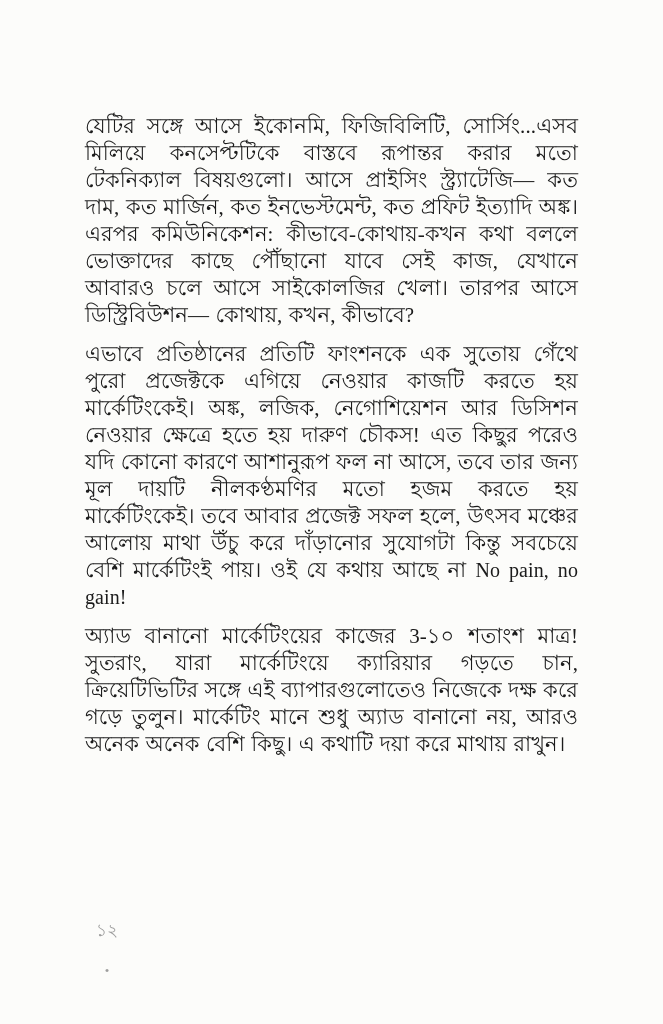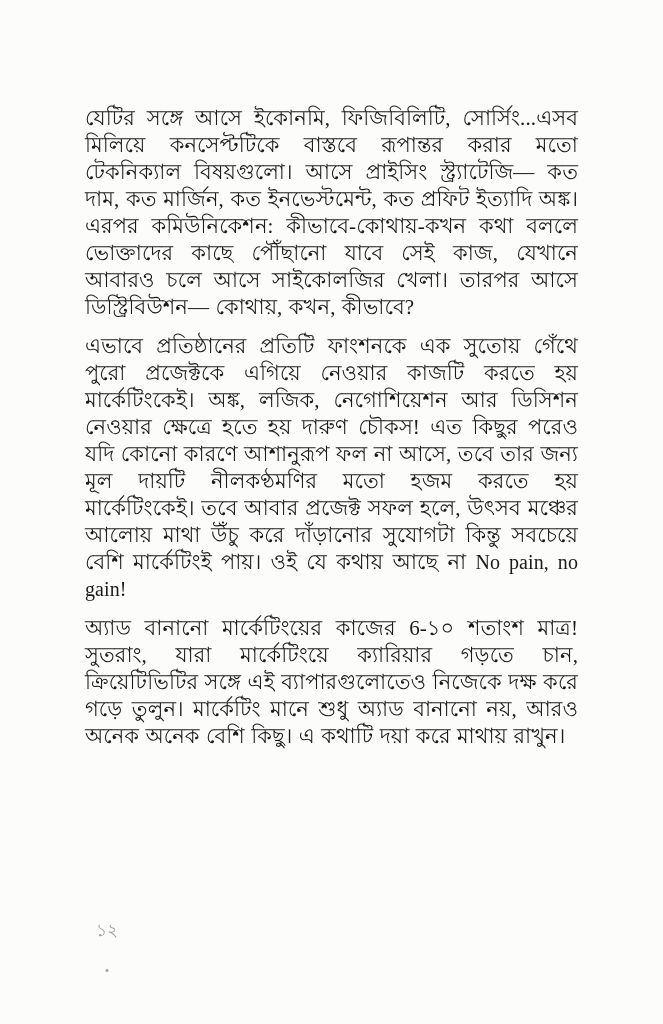--- a/index.html
+++ b/index.html
@@ -18,21 +18,21 @@
     position: absolute;
     inset: 0;
   }
   .text-block {
     position: absolute;
     left: 85px;
     top: 101px;
     width: 493px;
   }
   .text-block p {
-    margin: 4px 0 12px 0;
+    margin: 12px 0 12px 0;
     font-size: 21px;
     line-height: 27px;
     text-align: justify;
     color: #1b1b1b;
     letter-spacing: 0.1px;
     word-spacing: 1px;
   }
   .latin-segment {
     font-family: "Liberation Serif", "DejaVu Serif", serif;
     font-size: 20px;
@@ -60,21 +60,21 @@
 <body>
 
 <div class="page">
 
   <div class="text-block">
 
     <p><span>যেটির সঙ্গে আসে ইকোনমি, ফিজিবিলিটি, সোর্সিং...এসব মিলিয়ে কনসেপ্টটিকে বাস্তবে রূপান্তর করার মতো টেকনিক্যাল বিষয়গুলো। আসে প্রাইসিং স্ট্র্যাটেজি— কত দাম, কত মার্জিন, কত ইনভেস্টমেন্ট, কত প্রফিট ইত্যাদি অঙ্ক। এরপর কমিউনিকেশন: কীভাবে-কোথায়-কখন কথা বললে ভোক্তাদের কাছে পৌঁছানো যাবে সেই কাজ, যেখানে আবারও চলে আসে সাইকোলজির খেলা। তারপর আসে ডিস্ট্রিবিউশন— কোথায়, কখন, কীভাবে?</span></p>
 
     <p><span>এভাবে প্রতিষ্ঠানের প্রতিটি ফাংশনকে এক সুতোয় গেঁথে পুরো প্রজেক্টকে এগিয়ে নেওয়ার কাজটি করতে হয় মার্কেটিংকেই। অঙ্ক, লজিক, নেগোশিয়েশন আর ডিসিশন নেওয়ার ক্ষেত্রে হতে হয় দারুণ চৌকস! এত কিছুর পরেও যদি কোনো কারণে আশানুরূপ ফল না আসে, তবে তার জন্য মূল দায়টি নীলকণ্ঠমণির মতো হজম করতে হয় মার্কেটিংকেই। তবে আবার প্রজেক্ট সফল হলে, উৎসব মঞ্চের আলোয় মাথা উঁচু করে দাঁড়ানোর সুযোগটা কিন্তু সবচেয়ে বেশি মার্কেটিংই পায়। ওই যে কথায় আছে না </span><span class="latin-segment">No pain, no gain!</span></p>
 
-    <p><span>অ্যাড বানানো মার্কেটিংয়ের কাজের 6-১০ শতাংশ মাত্র! সুতরাং, যারা মার্কেটিংয়ে ক্যারিয়ার গড়তে চান, ক্রিয়েটিভিটির সঙ্গে এই ব্যাপারগুলোতেও নিজেকে দক্ষ করে গড়ে তুলুন। মার্কেটিং মানে শুধু অ্যাড বানানো নয়, আরও অনেক অনেক বেশি কিছু। এ কথাটি দয়া করে মাথায় রাখুন।</span></p>
+    <p><span>অ্যাড বানানো মার্কেটিংয়ের কাজের 3-১০ শতাংশ মাত্র! সুতরাং, যারা মার্কেটিংয়ে ক্যারিয়ার গড়তে চান, ক্রিয়েটিভিটির সঙ্গে এই ব্যাপারগুলোতেও নিজেকে দক্ষ করে গড়ে তুলুন। মার্কেটিং মানে শুধু অ্যাড বানানো নয়, আরও অনেক অনেক বেশি কিছু। এ কথাটি দয়া করে মাথায় রাখুন।</span></p>
 
   </div>
 
   <div class="page-footer">
     <span>১২</span>
     <span class="footer-bullet">•</span>
   </div>
 
 </div>
 

